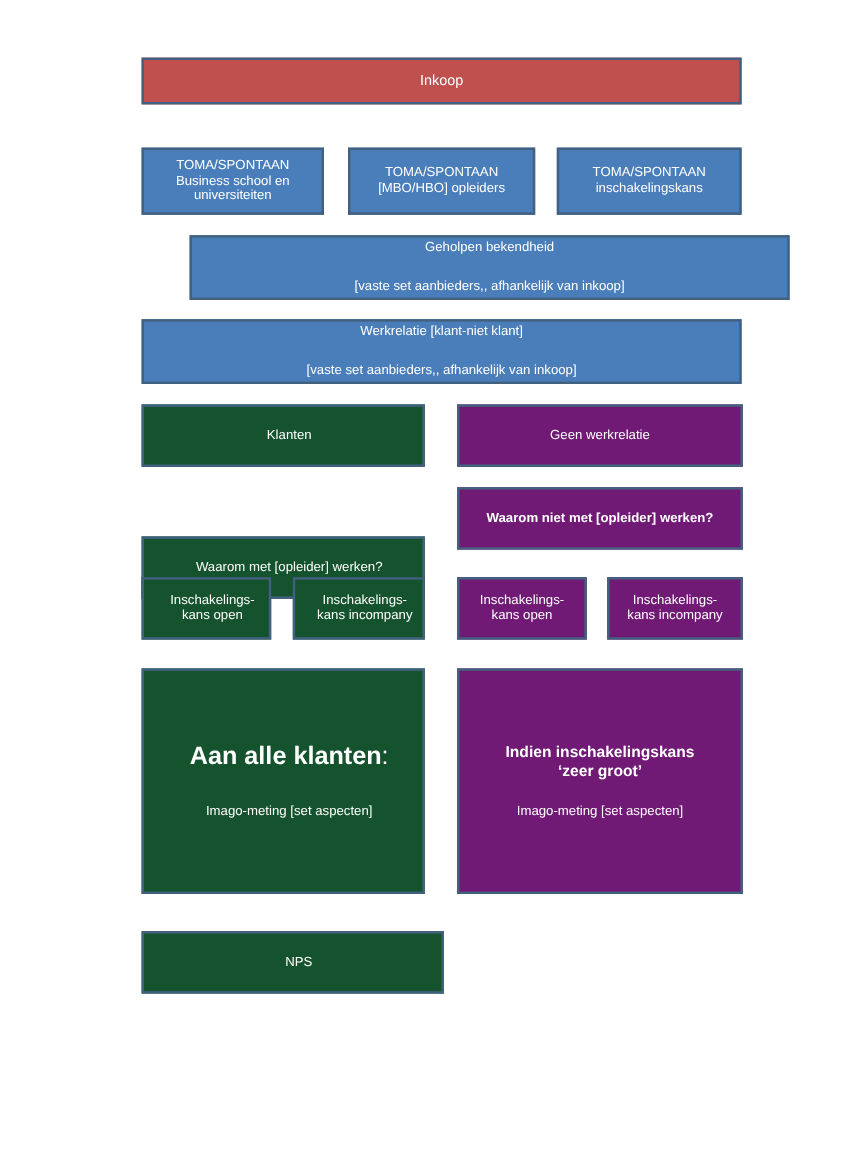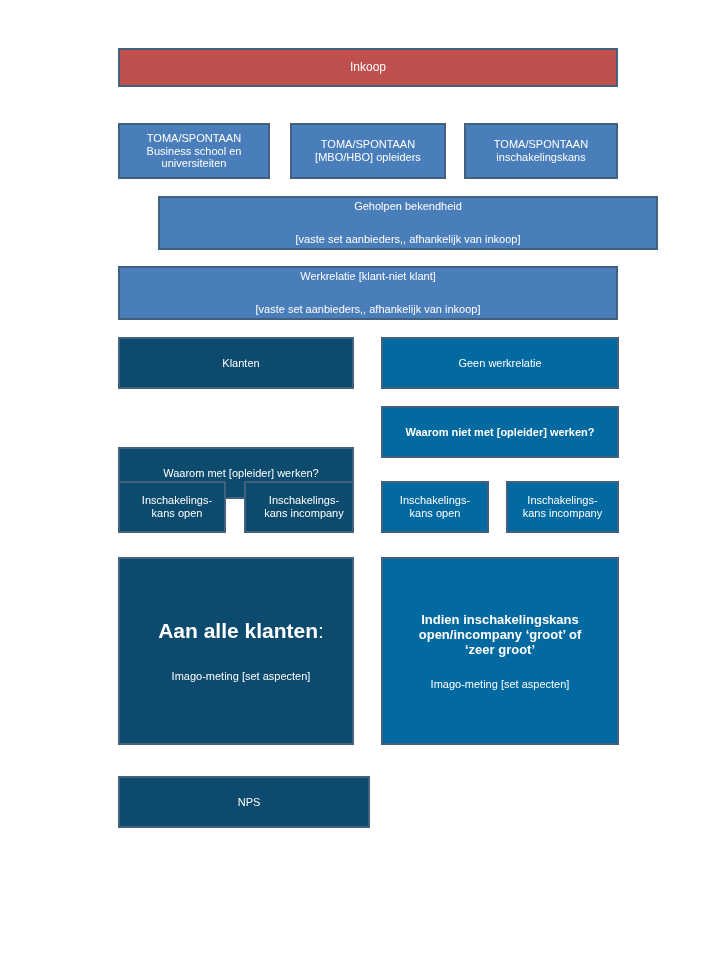--- a/index.html
+++ b/index.html
@@ -33,22 +33,22 @@
     color: #ffffff;
     line-height: 1.18;
     padding: 2px 6px;
   }
   .node .line {
     display: block;
     width: 100%;
   }
   .fill-red    { background: #C0504D; }
   .fill-blue   { background: #4A7EBB; }
-  .fill-green  { background: #0c4a6e; padding-left: 16px; }
-  .fill-purple { background: #0369a1; }
+  .fill-green  { background: #14532d; padding-left: 16px; }
+  .fill-purple { background: #701a75; }
 
   .t11 { font-size: 11px; }
   .t12 { font-size: 12px; }
   .t13 { font-size: 13px; }
   .t15 { font-size: 21px; }
   .bold { font-weight: bold; }
   .gap-md { height: 20px; }
   .gap-lg { height: 26px; }
   .thin { font-weight: normal; }
 </style>
@@ -126,21 +126,20 @@
   </div>
 
   <div class="node fill-green" style="left:118px; top:557px; width:236px; height:188px;">
     <span class="line t15 bold"><span>Aan alle klanten</span><span class="thin">:</span></span>
     <span class="gap-lg"></span>
     <span class="line t11">Imago-meting [set aspecten]</span>
   </div>
 
   <div class="node fill-purple" style="left:381px; top:557px; width:238px; height:188px;">
     <span class="line t13 bold">Indien inschakelingskans</span>
-    <span class="line t13 bold">open/incompany ‘groot’ of</span>
     <span class="line t13 bold">‘zeer groot’</span>
     <span class="gap-md"></span>
     <span class="line t11">Imago-meting [set aspecten]</span>
   </div>
 
   <div class="node fill-green t11" style="left:118px; top:776px; width:252px; height:52px;">
     <span class="line">NPS</span>
   </div>
 
 </div>

